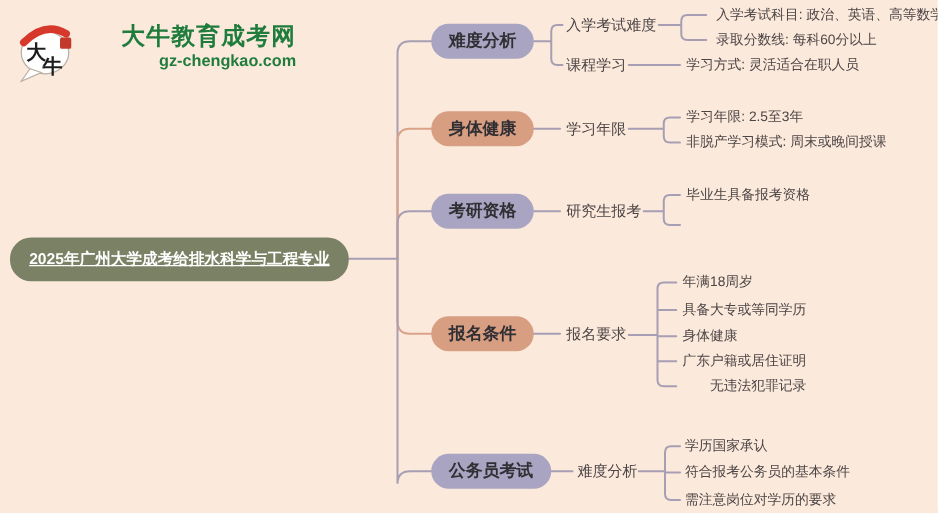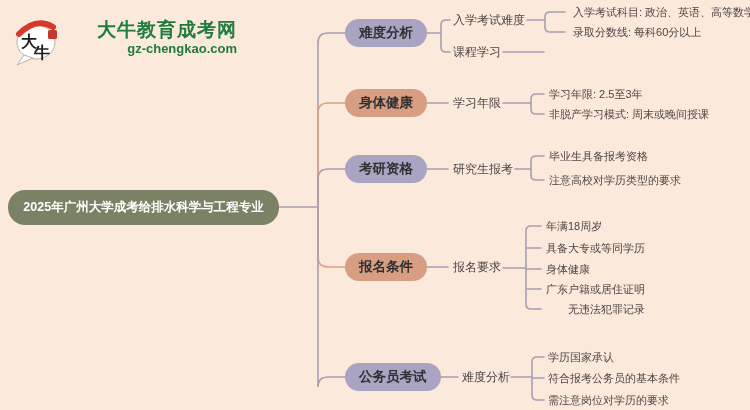--- a/index.html
+++ b/index.html
@@ -15,21 +15,21 @@
   .connectors path{fill:none;stroke-width:1.6;stroke-linecap:round;}
   .connectors .gray{stroke:var(--connector-gray);}
   .connectors .salmon{stroke:var(--connector-salmon);}
 
   .logo{position:absolute;left:10px;top:10px;display:flex;align-items:center;gap:7px;}
   .logo-text .name{font-size:19px;font-weight:bold;color:var(--logo-green);letter-spacing:1px;line-height:22px;margin-left:28px;}
   .logo-text .url{font-size:13px;font-weight:bold;color:var(--logo-green);line-height:16px;text-align:right;}
 
   .title-node{position:absolute;left:8px;top:190px;width:271px;height:35px;line-height:35px;
     background:var(--title-node-bg);color:var(--title-node-text);border-radius:17px;
-    text-align:center;font-size:12.5px;font-weight:bold;}
+    text-align:center;font-size:12.5px;font-weight:bold;text-decoration:underline;}
 
   .node{position:absolute;left:345px;height:28px;line-height:28px;padding:0 14px;border-radius:15px;
     font-size:13.5px;font-weight:bold;color:var(--node-text);text-align:left;white-space:nowrap;}
   .node.purple{background:var(--purple-node-bg);}
   .node.salmon{background:var(--salmon-node-bg);}
 
   .sub{position:absolute;font-size:12px;line-height:14px;color:var(--branch-text);white-space:nowrap;}
   .leaf{position:absolute;font-size:11px;line-height:13px;color:var(--branch-text);white-space:nowrap;}
 </style>
 </head>
@@ -95,26 +95,26 @@
 
   <div class="sub" style="left:453px;top:13px">入学考试难度</div>
   <div class="sub" style="left:453px;top:45px">课程学习</div>
   <div class="sub" style="left:453px;top:96px">学习年限</div>
   <div class="sub" style="left:453px;top:162px">研究生报考</div>
   <div class="sub" style="left:453px;top:260px">报名要求</div>
   <div class="sub" style="left:462px;top:370px">难度分析</div>
 
   <div class="leaf" style="left:573px;top:6px">入学考试科目: 政治、英语、高等数学</div>
   <div class="leaf" style="left:573px;top:26px">录取分数线: 每科60分以上</div>
+  <div class="leaf" style="left:549px;top:46px">学习方式: 灵活适合在职人员</div>
 
   <div class="leaf" style="left:549px;top:88px">学习年限: 2.5至3年</div>
   <div class="leaf" style="left:549px;top:108px">非脱产学习模式: 周末或晚间授课</div>
 
   <div class="leaf" style="left:549px;top:150px">毕业生具备报考资格</div>
-  <div class="leaf" style="left:549px;top:174px">注意高校对学历类型的要求</div>
 
   <div class="leaf" style="left:546px;top:220px">年满18周岁</div>
   <div class="leaf" style="left:546px;top:242px">具备大专或等同学历</div>
   <div class="leaf" style="left:546px;top:263px">身体健康</div>
   <div class="leaf" style="left:546px;top:283px">广东户籍或居住证明</div>
   <div class="leaf" style="left:568px;top:303px">无违法犯罪记录</div>
 
   <div class="leaf" style="left:548px;top:351px">学历国家承认</div>
   <div class="leaf" style="left:548px;top:372px">符合报考公务员的基本条件</div>
   <div class="leaf" style="left:548px;top:394px">需注意岗位对学历的要求</div>

